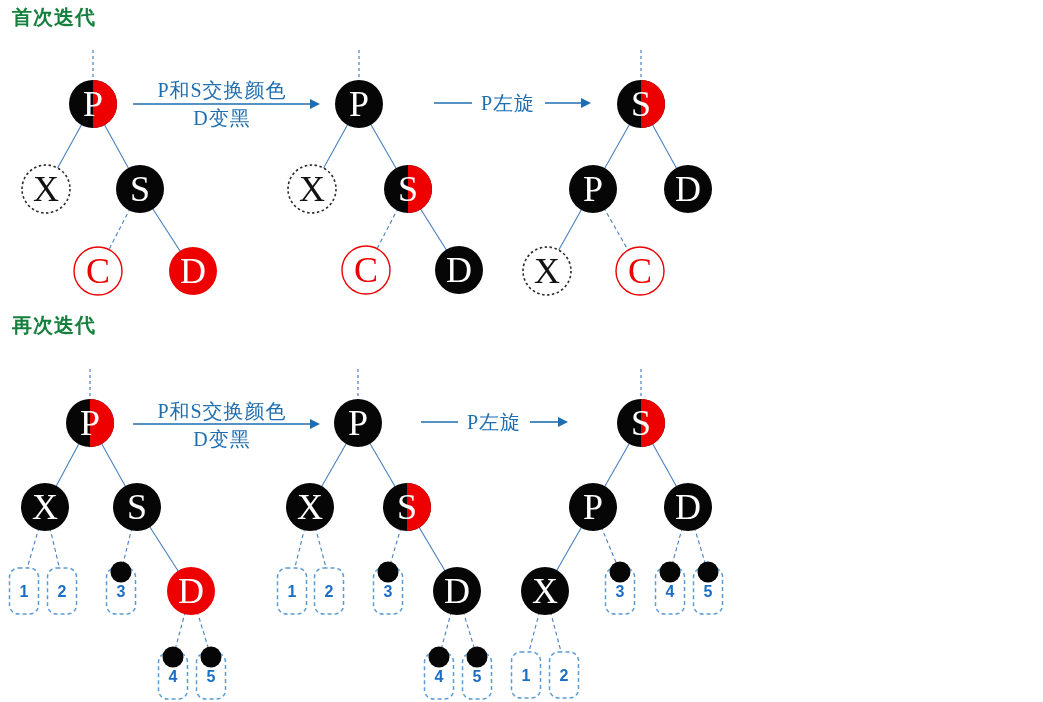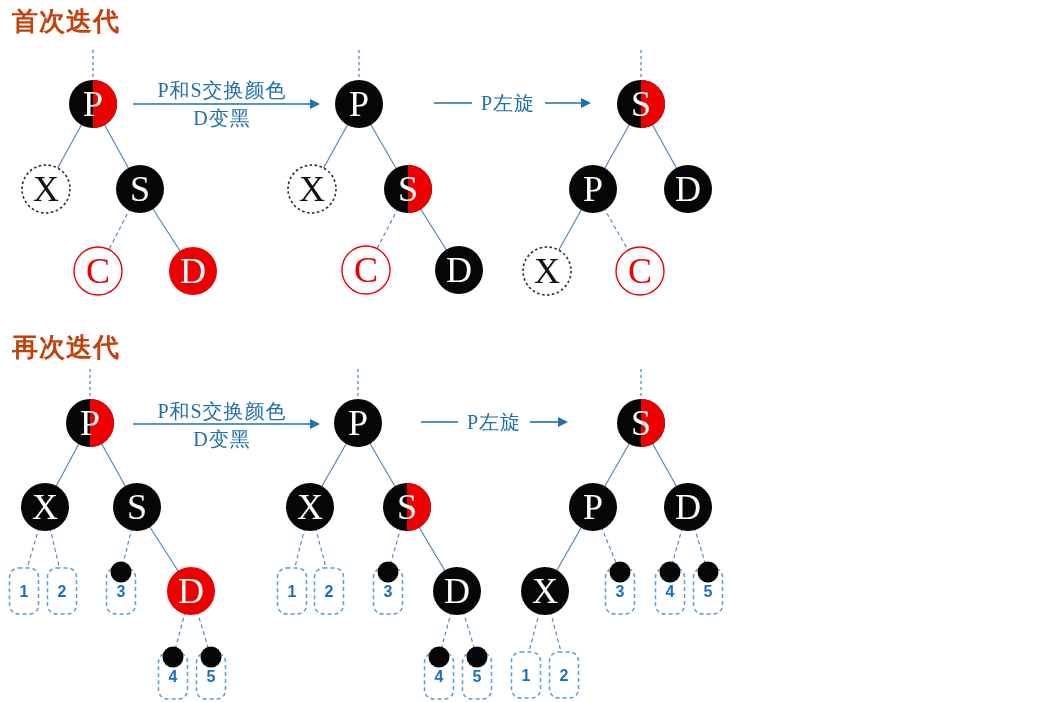--- a/index.html
+++ b/index.html
@@ -2,21 +2,21 @@
 <html><head>
 <meta charset="utf-8">
 <style>
   html,body{margin:0;padding:0;background:#ffffff;}
   .canvas{
     position:relative;width:1043px;height:702px;background:#ffffff;overflow:hidden;
     font-family:"Liberation Serif","DejaVu Serif",serif;
   }
   .canvas svg{position:absolute;left:0;top:0;}
   .sec-title{
-    position:absolute;font-size:26px;font-weight:bold;color:#c2410c;
+    position:absolute;font-size:20px;font-weight:bold;color:#15803d;
     font-family:"Liberation Serif","DejaVu Serif",serif;white-space:nowrap;letter-spacing:1px;
   }
   .arrow-label{
     position:absolute;transform:translate(-50%,-50%);color:#1f6eb0;font-size:20px;
     letter-spacing:1px;white-space:nowrap;line-height:1;
     font-family:"Liberation Serif","DejaVu Serif",serif;
   }
 </style>
 </head>
 <body>
@@ -171,21 +171,21 @@
       <text x="545" y="603" text-anchor="middle" font-size="36" font-family="&quot;Liberation Serif&quot;,&quot;DejaVu Serif&quot;,serif" fill="#ffffff">X</text>
       <line x1="133" y1="424" x2="311" y2="424" stroke="#1f6eb0" stroke-width="1.6"></line>
       <polygon points="320,424 310,419 310,429" fill="#1f6eb0"></polygon>
       <line x1="421" y1="422" x2="458" y2="422" stroke="#1f6eb0" stroke-width="1.6"></line>
       <line x1="530" y1="422" x2="559" y2="422" stroke="#1f6eb0" stroke-width="1.6"></line>
       <polygon points="568,422 558,417 558,427" fill="#1f6eb0"></polygon>
     </svg>
 
   <div class="sec-title" style="left:12px;top:4px">首次迭代</div>
 
-  <div class="sec-title" style="left:12px;top:330px">再次迭代</div>
+  <div class="sec-title" style="left:12px;top:312px">再次迭代</div>
 
   <div class="arrow-label" style="left:222px;top:90px">P和S交换颜色</div>
   <div class="arrow-label" style="left:222px;top:118px">D变黑</div>
   <div class="arrow-label" style="left:508px;top:103px">P左旋</div>
 
   <div class="arrow-label" style="left:222px;top:411px">P和S交换颜色</div>
   <div class="arrow-label" style="left:222px;top:439px">D变黑</div>
   <div class="arrow-label" style="left:494px;top:422px">P左旋</div>
 </div>
 

